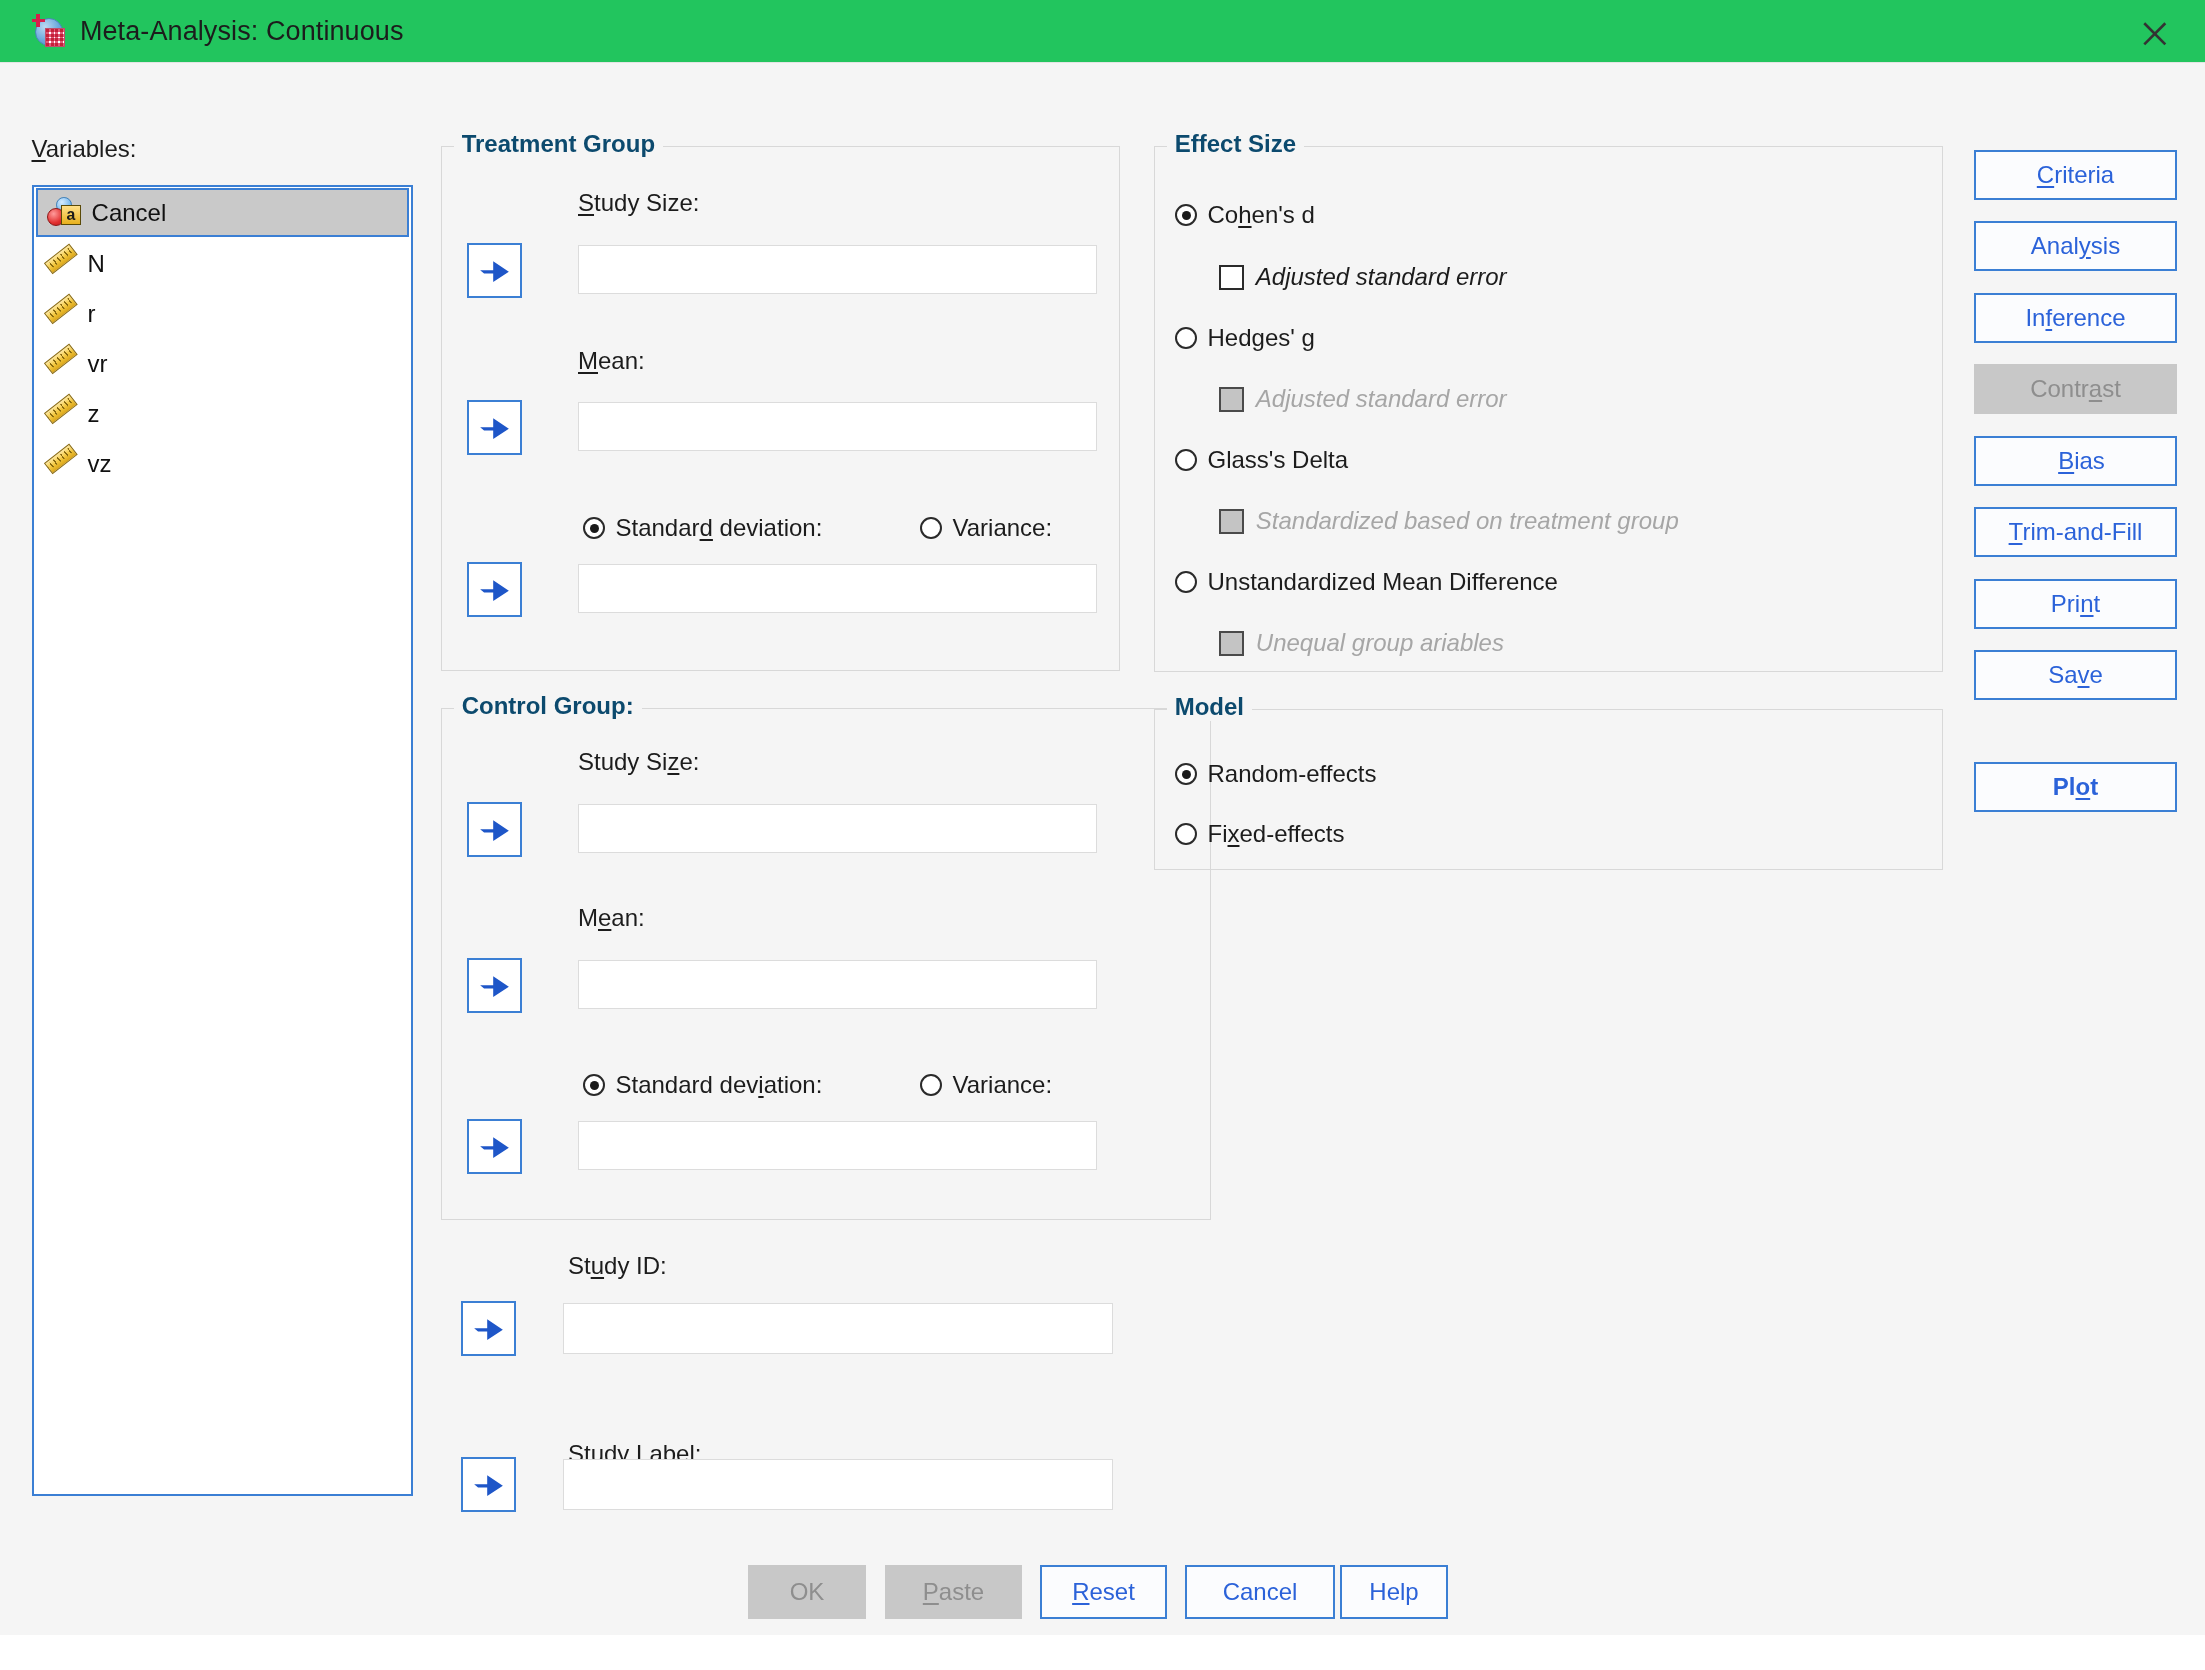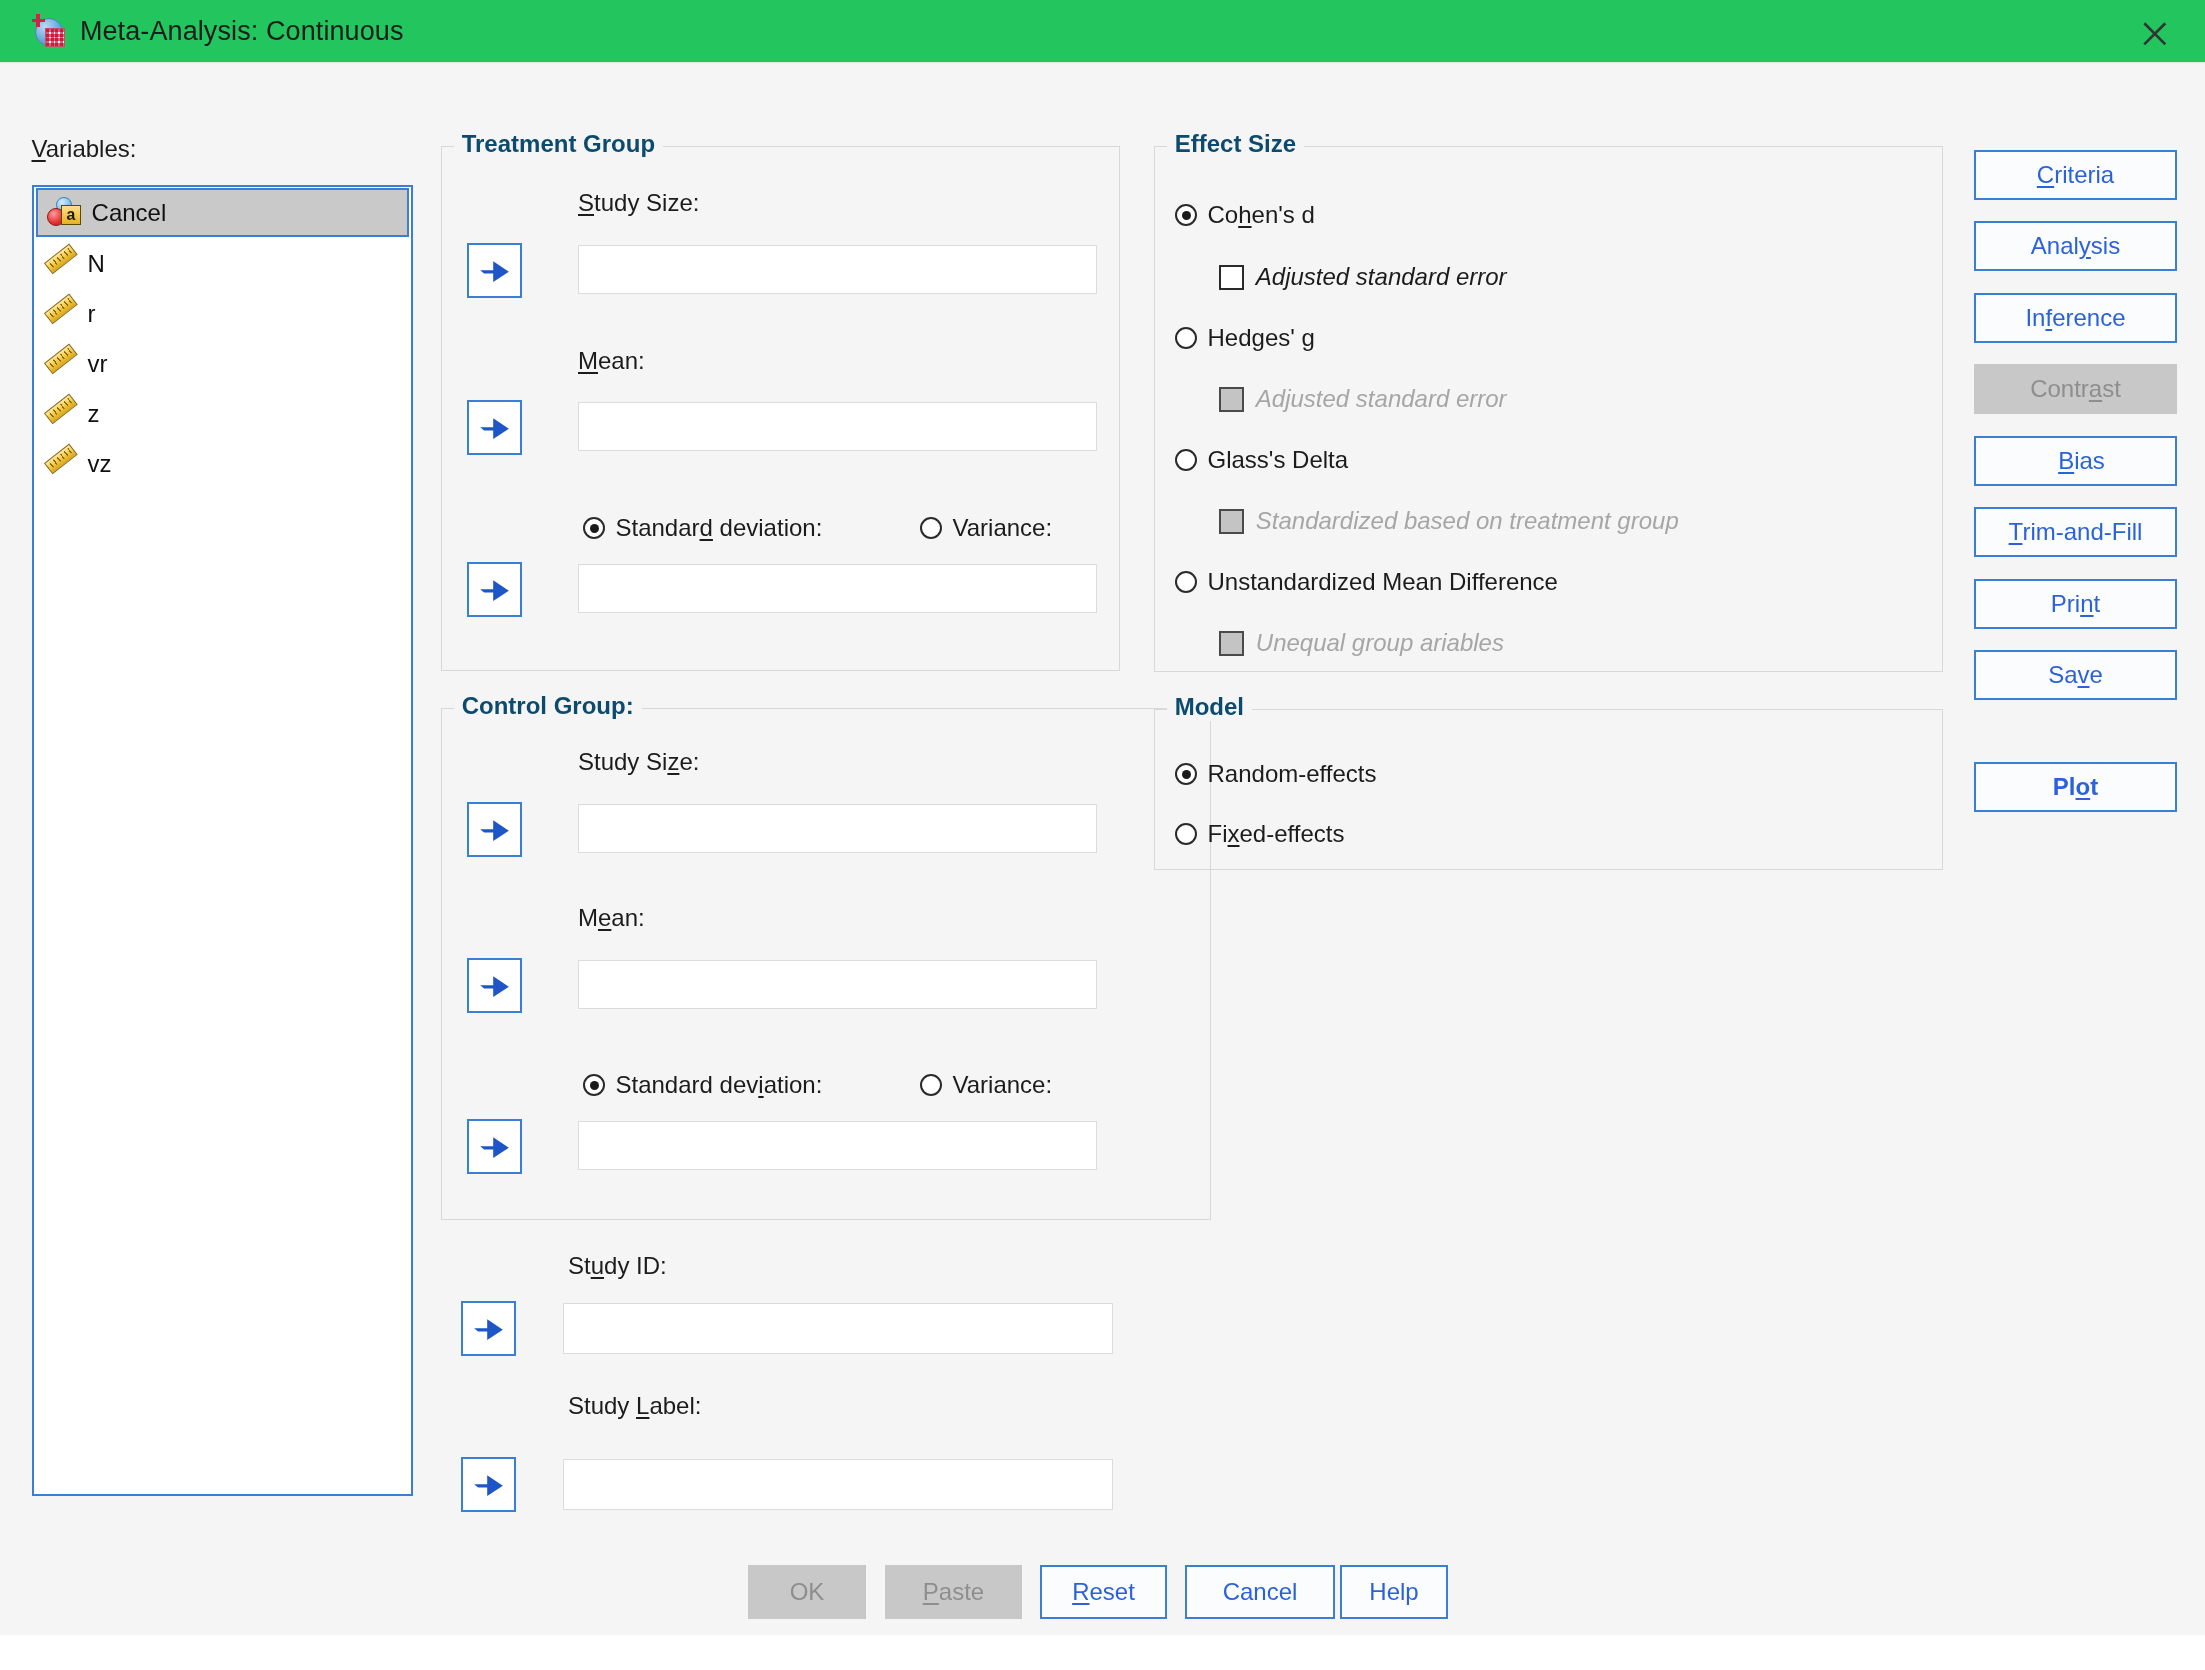--- a/index.html
+++ b/index.html
@@ -454,21 +454,21 @@
   <div class="field-input" style="left:578px; top:1121px; width:519px; height:49px;"></div>
 
   <div class="field-label" style="left:568px; top:1252px;">St<span class="mn">u</span>dy ID:</div>
   <div class="arrow-btn" style="left:461px; top:1301px;">
     <svg width="37" height="30" viewBox="0 0 56 46">
         <path d="M6 22 L26 22 L26 8 L50 24 L26 40 L26 27 L12 27 Z" fill="#1e56c8"></path>
       </svg>
   </div>
   <div class="field-input" style="left:563px; top:1303px; width:550px; height:51px;"></div>
 
-  <div class="field-label" style="left:568px; top:1392px;">Study <span class="mn">L</span>abel:</div>
+  <div class="field-label" style="left:568px; top:1440px;">Study <span class="mn">L</span>abel:</div>
   <div class="arrow-btn" style="left:461px; top:1457px;">
     <svg width="37" height="30" viewBox="0 0 56 46">
         <path d="M6 22 L26 22 L26 8 L50 24 L26 40 L26 27 L12 27 Z" fill="#1e56c8"></path>
       </svg>
   </div>
   <div class="field-input" style="left:563px; top:1459px; width:550px; height:51px;"></div>
 
   <div class="groupbox" style="left:1154px; top:146px; width:789px; height:526px;">
     <div class="gb-title">Effect Size</div>
   </div>

